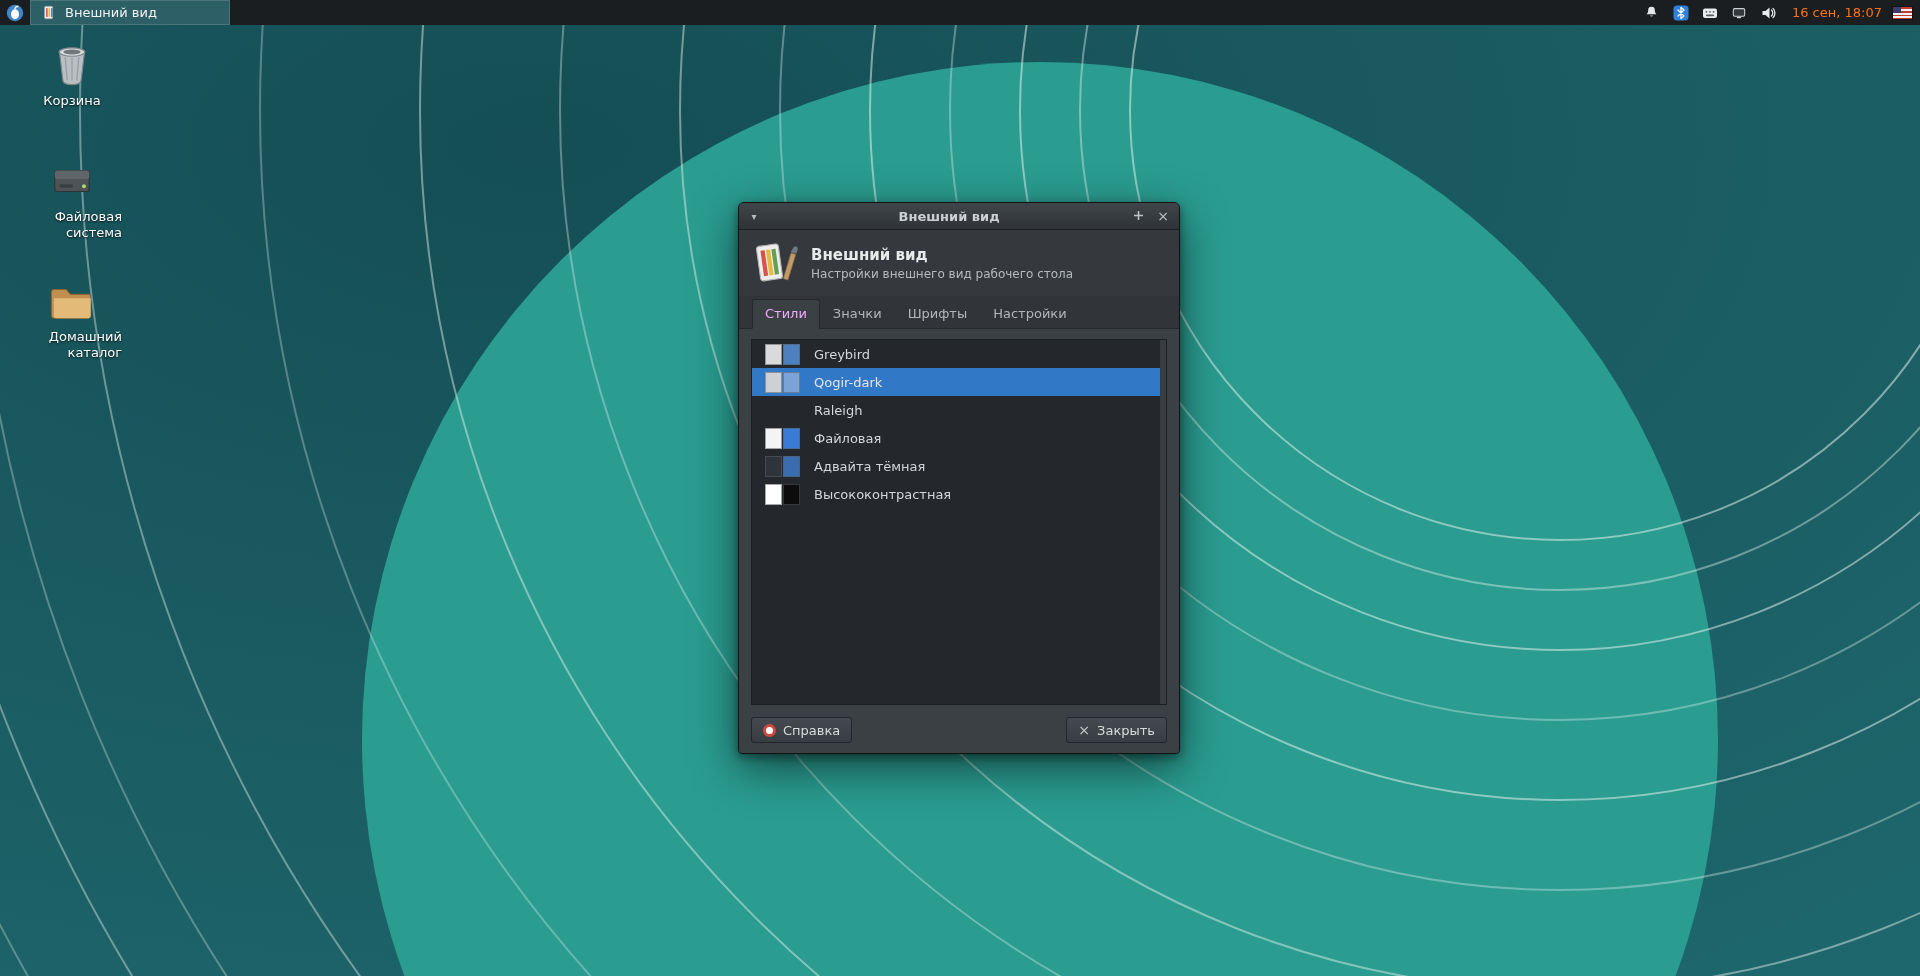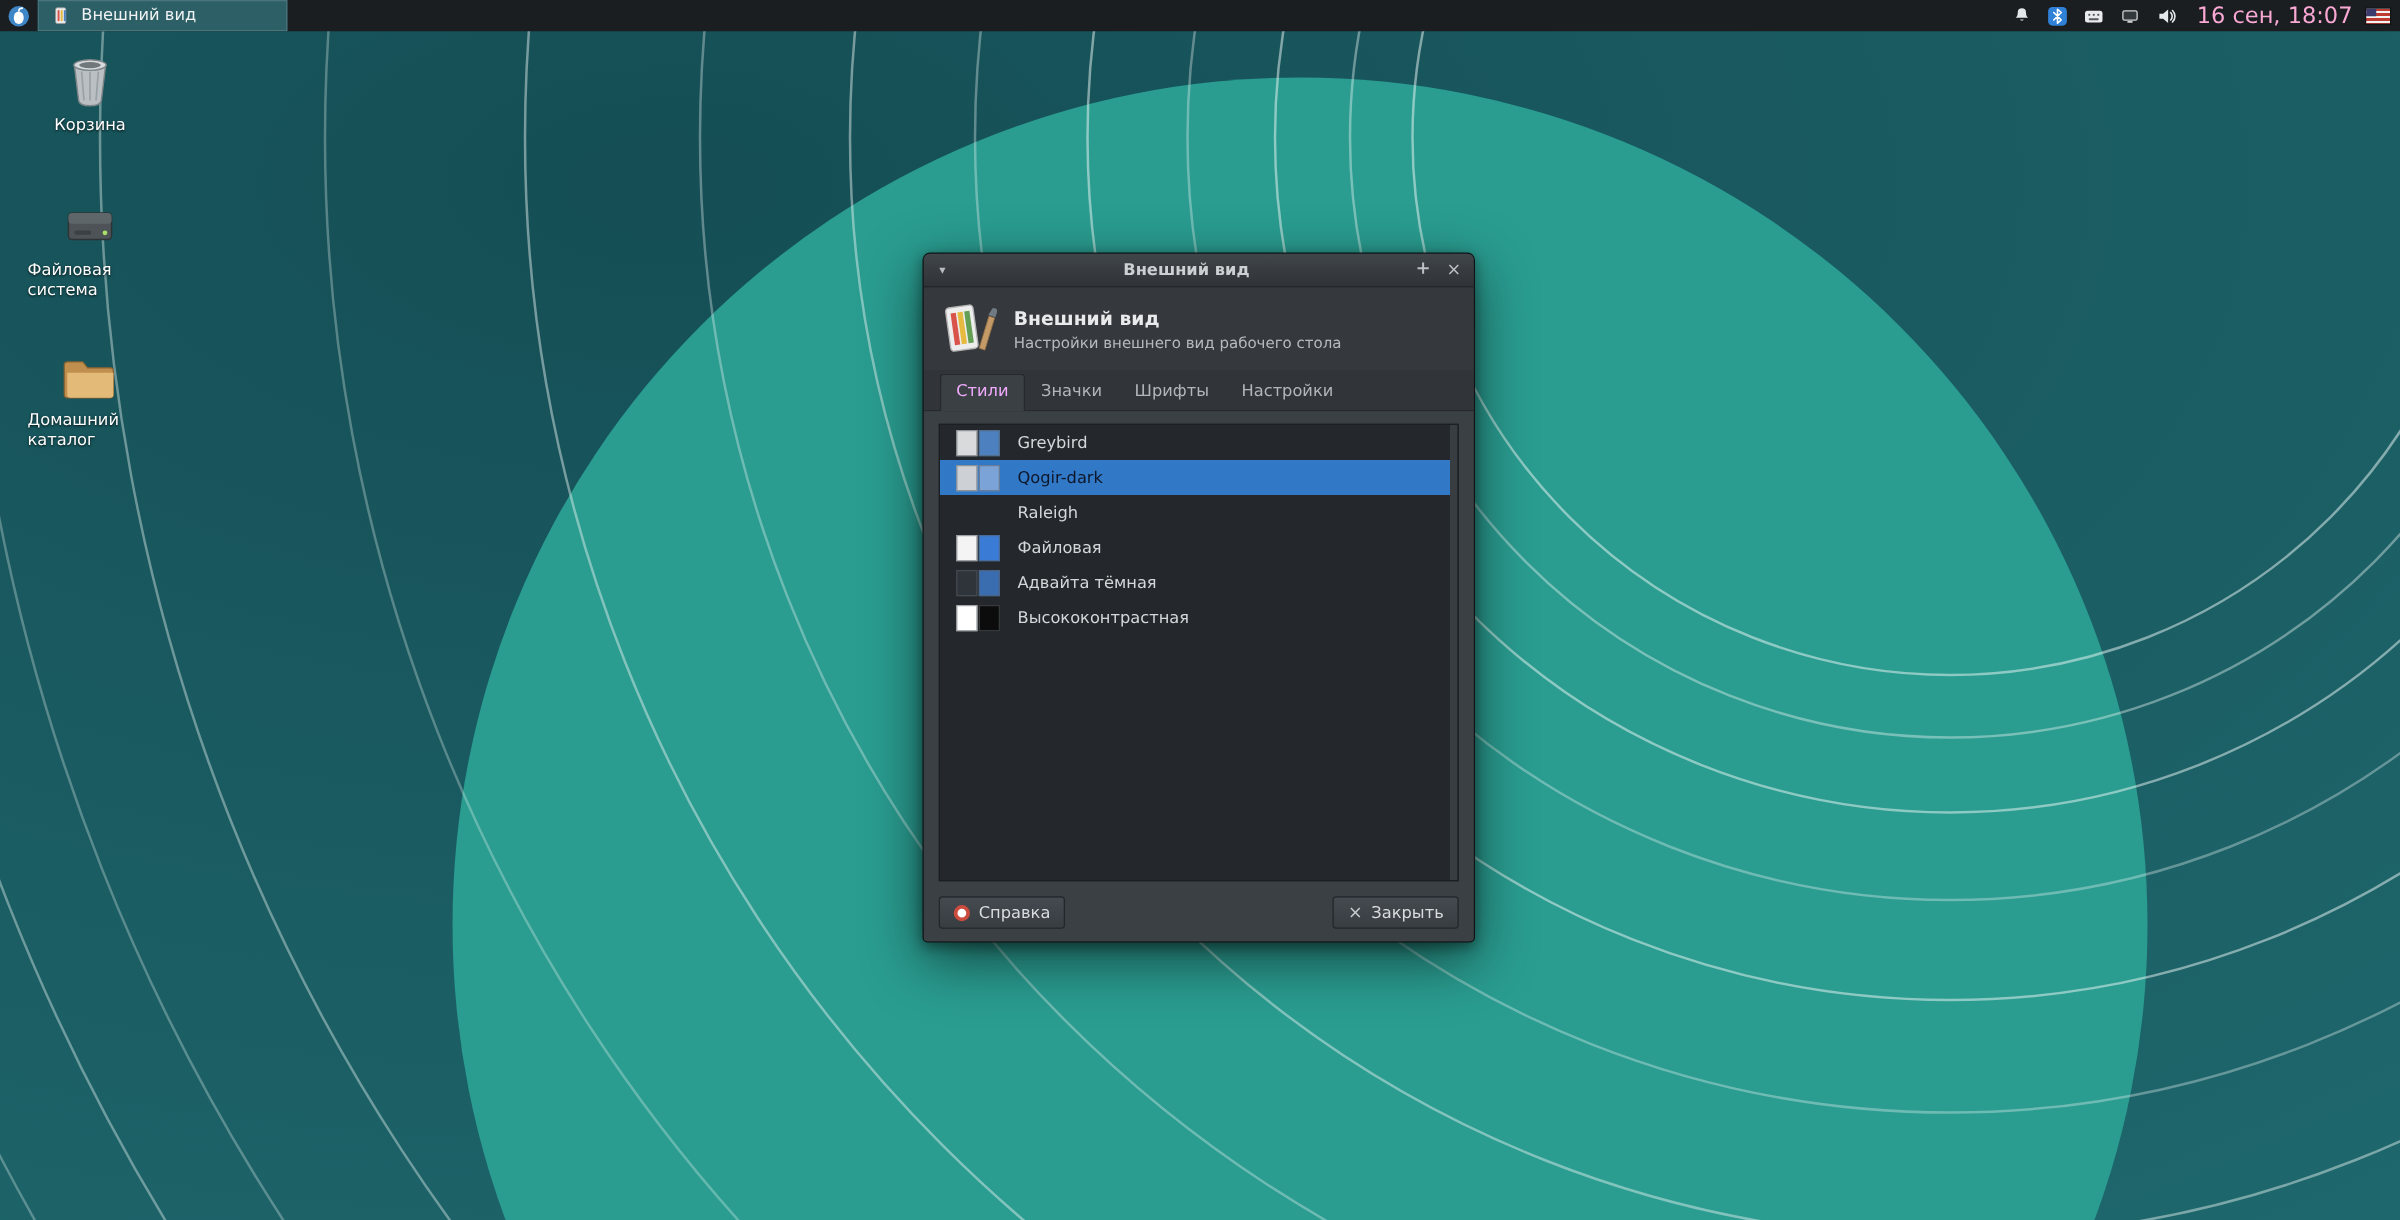--- a/index.html
+++ b/index.html
@@ -10,30 +10,30 @@
   
   .panel{position:absolute;top:0;left:0;right:0;height:25px;z-index:30;
     background:#1b1e20;display:flex;align-items:center;color:#e8eaec;}
   .whisker{width:30px;height:25px;display:flex;align-items:center;justify-content:center;
     background:transparent;border:0;cursor:pointer;padding:0;}
   .taskbtn{height:25px;display:flex;align-items:center;gap:8px;padding:0 12px;min-width:200px;
     background:#2d5f66;box-shadow:inset 0 0 0 1px rgba(255,255,255,.14);box-sizing:border-box;}
   .taskbtn span{font-size:13px;color:#f0f2f3;white-space:nowrap;}
   .tray{margin-left:auto;display:flex;align-items:center;gap:11px;padding-right:8px;}
   .tray .ticon{display:flex;align-items:center;justify-content:center;width:18px;height:18px;}
-  .clock{font-size:18px;color:#f9a8d4;white-space:nowrap;margin-left:4px;}
+  .clock{font-size:13px;color:#f97316;white-space:nowrap;margin-left:4px;}
   .flag{width:19px;height:12px;position:relative;flex:0 0 auto;
     background:repeating-linear-gradient(180deg,#bf3a30 0 1.9px,#f2f2f2 1.9px 3.8px);
     box-shadow:0 0 0 1px rgba(0,0,0,.35);}
   .flag::after{content:'';position:absolute;left:0;top:0;width:8px;height:6px;background:#3c3b6e;}
 
   
   .dicon{position:absolute;width:110px;display:flex;flex-direction:column;align-items:center;gap:5px;
     z-index:5;cursor:default;}
-  .dlabel{font-size:13px;color:#ffffff;text-align:left;line-height:1.2;max-width:100px;
+  .dlabel{font-size:13px;color:#ffffff;text-align:right;line-height:1.2;max-width:100px;
     text-shadow:0 1px 2px rgba(0,0,0,.85);}
 
   
   .window{position:absolute;left:738px;top:202px;width:442px;height:552px;z-index:20;
     background:#35393e;border:1px solid #101214;border-radius:6px 6px 4px 4px;overflow:hidden;
     box-shadow:0 14px 44px rgba(0,0,0,.55),0 3px 10px rgba(0,0,0,.4);box-sizing:border-box;}
   .titlebar{height:26px;display:flex;align-items:center;
     background:linear-gradient(#40454a,#2f3338);border-bottom:1px solid #1e2124;}
   .tb-menu{width:22px;text-align:center;color:#b9bcbf;font-size:10px;cursor:pointer;margin-left:4px;}
   .tb-title{flex:1;text-align:center;font-size:13px;font-weight:bold;color:#cdd0d3;}
@@ -51,21 +51,21 @@
   .tab.active{background:#3b4045;color:#f0abfc;border-color:#26292d;border-bottom-color:#3b4045;
     border-radius:3px 3px 0 0;}
 
   .pane{background:#3b4045;height:calc(100% - 26px - 66px - 32px);display:flex;flex-direction:column;}
   .listbox{position:relative;margin:10px 12px 0;height:368px;background:#24282d;
     border:1px solid #1b1e22;box-sizing:border-box;overflow:hidden;}
   .themelist{position:absolute;inset:0 6px 0 0;}
   .scroll{position:absolute;top:0;right:0;bottom:0;width:6px;background:#383d42;cursor:pointer;}
   .trow{height:28px;display:flex;align-items:center;gap:14px;padding-left:13px;cursor:pointer;
     color:#d4d7d9;font-size:13px;}
-  .trow.sel{background:#3178c6;color:#0f172a;}
+  .trow.sel{background:#3178c6;color:#e5e5e5;}
   .sw{width:35px;height:21px;display:flex;gap:1px;flex:0 0 auto;}
   .sw i{display:block;width:17px;height:21px;box-sizing:border-box;border:1px solid rgba(90,95,100,.55);}
 
   .footer{display:flex;justify-content:space-between;align-items:center;padding:12px 12px;margin-top:auto;}
   .btn{display:inline-flex;align-items:center;gap:7px;height:26px;padding:0 11px;
     background:linear-gradient(#454a50,#383d42);border:1px solid #23262a;border-radius:3px;
     color:#d9dbdd;font-size:13px;font-family:inherit;cursor:pointer;}
   .hicon{width:13px;height:13px;border-radius:50%;background:#ffffff;border:3.5px solid #cc4b3f;
     box-sizing:border-box;flex:0 0 auto;}
   .xicon{color:#c9cccf;font-size:14px;line-height:1;}

